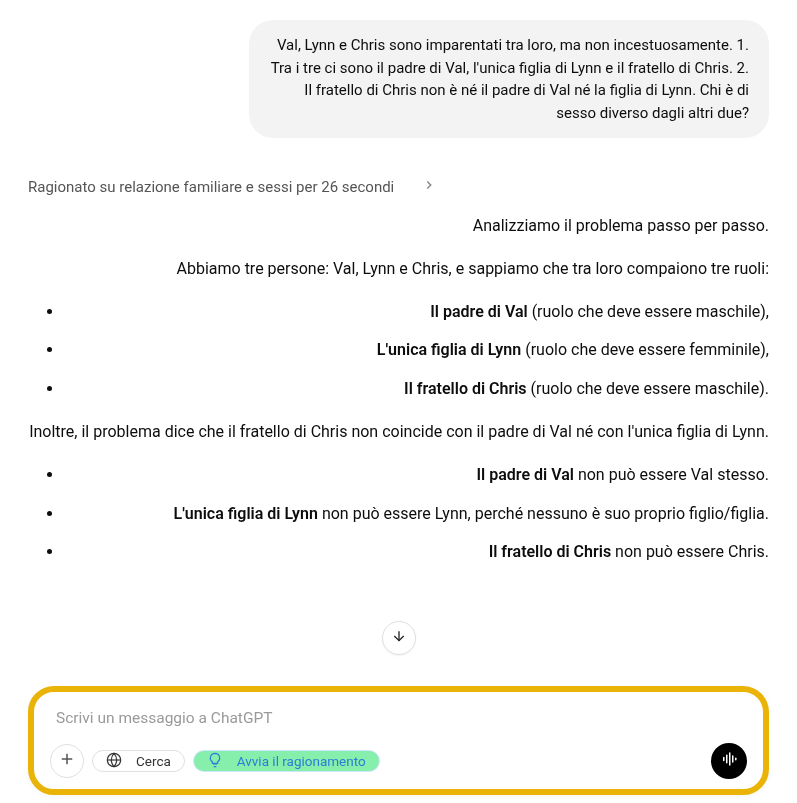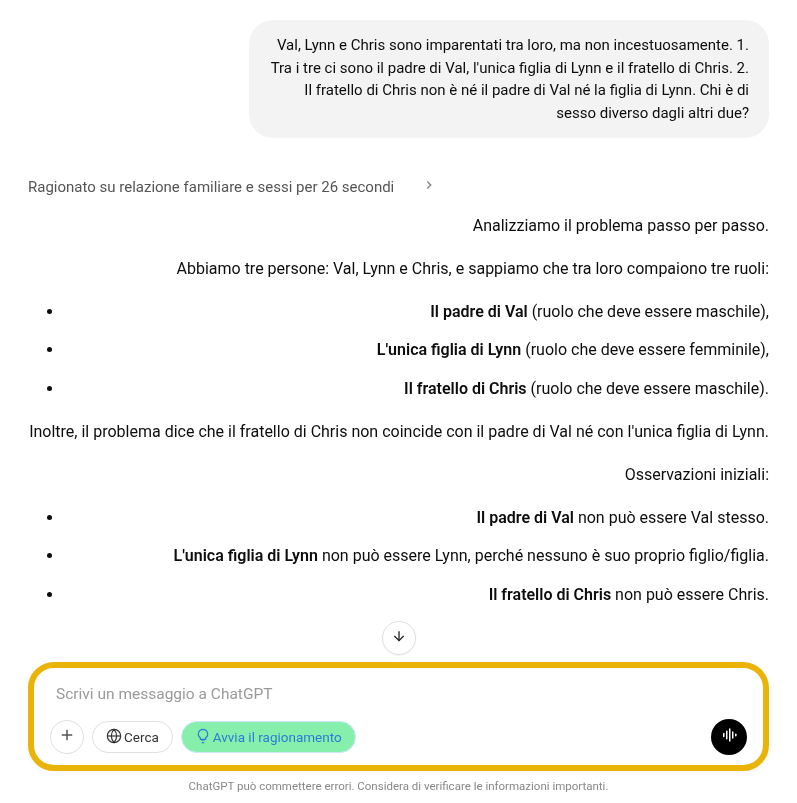--- a/index.html
+++ b/index.html
@@ -120,27 +120,27 @@
       border: 1px solid #e0e0e0;
       border-radius: 50%;
       background: #fff;
       display: flex;
       align-items: center;
       justify-content: center;
       cursor: pointer;
       color: #555;
     }
     .pill-btn {
-      height: 32px;
+      height: 22px;
       border: 1px solid #e0e0e0;
       border-radius: 17px;
       background: #fff;
       display: flex;
       align-items: center;
-      gap: 2px;
+      gap: 14px;
       padding: 0 13px;
       cursor: pointer;
       font-size: 13.5px;
       color: #333;
     }
     .pill-btn.active {
       background: #86efac;
       border-color: #d0e6ff;
       color: #2e7cd6;
     }
@@ -189,21 +189,20 @@
 
   <div class="assistant-content">
     <p>Analizziamo il problema passo per passo.</p>
     <p>Abbiamo tre persone: Val, Lynn e Chris, e sappiamo che tra loro compaiono tre ruoli:</p>
     <ul>
       <li><strong>Il padre di Val</strong><span> (ruolo che deve essere maschile),</span></li>
       <li><strong>L'unica figlia di Lynn</strong><span> (ruolo che deve essere femminile),</span></li>
       <li><strong>Il fratello di Chris</strong><span> (ruolo che deve essere maschile).</span></li>
     </ul>
     <p>Inoltre, il problema dice che il fratello di Chris non coincide con il padre di Val né con l'unica figlia di Lynn.</p>
-    <p>Osservazioni iniziali:</p>
     <ul>
       <li><strong>Il padre di Val</strong><span> non può essere Val stesso.</span></li>
       <li><strong>L'unica figlia di Lynn</strong><span> non può essere Lynn, perché nessuno è suo proprio figlio/figlia.</span></li>
       <li><strong>Il fratello di Chris</strong><span> non può essere Chris.</span></li>
     </ul>
   </div>
 </div>
 
 <div class="scroll-down-btn">
   <span>
@@ -255,14 +254,13 @@
               <line x1="5" y1="10" x2="5" y2="14"></line>
               <line x1="9" y1="7" x2="9" y2="17"></line>
               <line x1="13" y1="4" x2="13" y2="20"></line>
               <line x1="17" y1="8" x2="17" y2="16"></line>
               <line x1="21" y1="11" x2="21" y2="13"></line>
             </svg>
         </span>
       </div>
     </div>
   </div>
-  <div class="footer-text">ChatGPT può commettere errori. Considera di verificare le informazioni importanti.</div>
 </div>
 
 </body></html>

